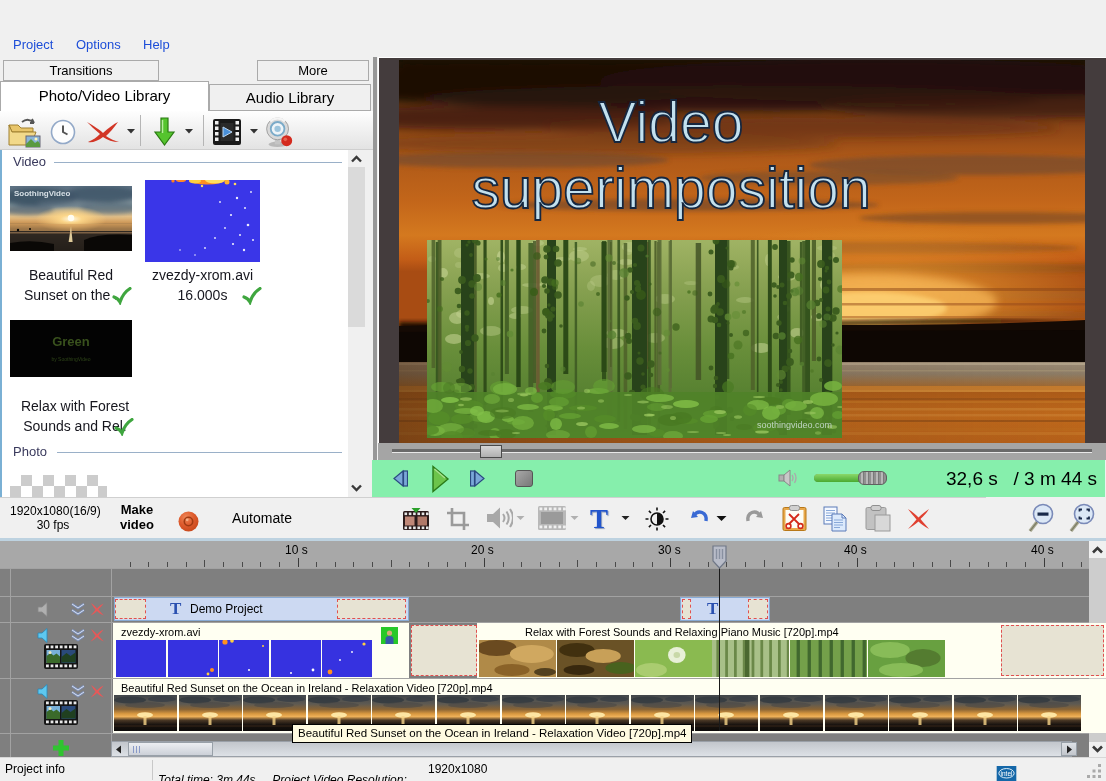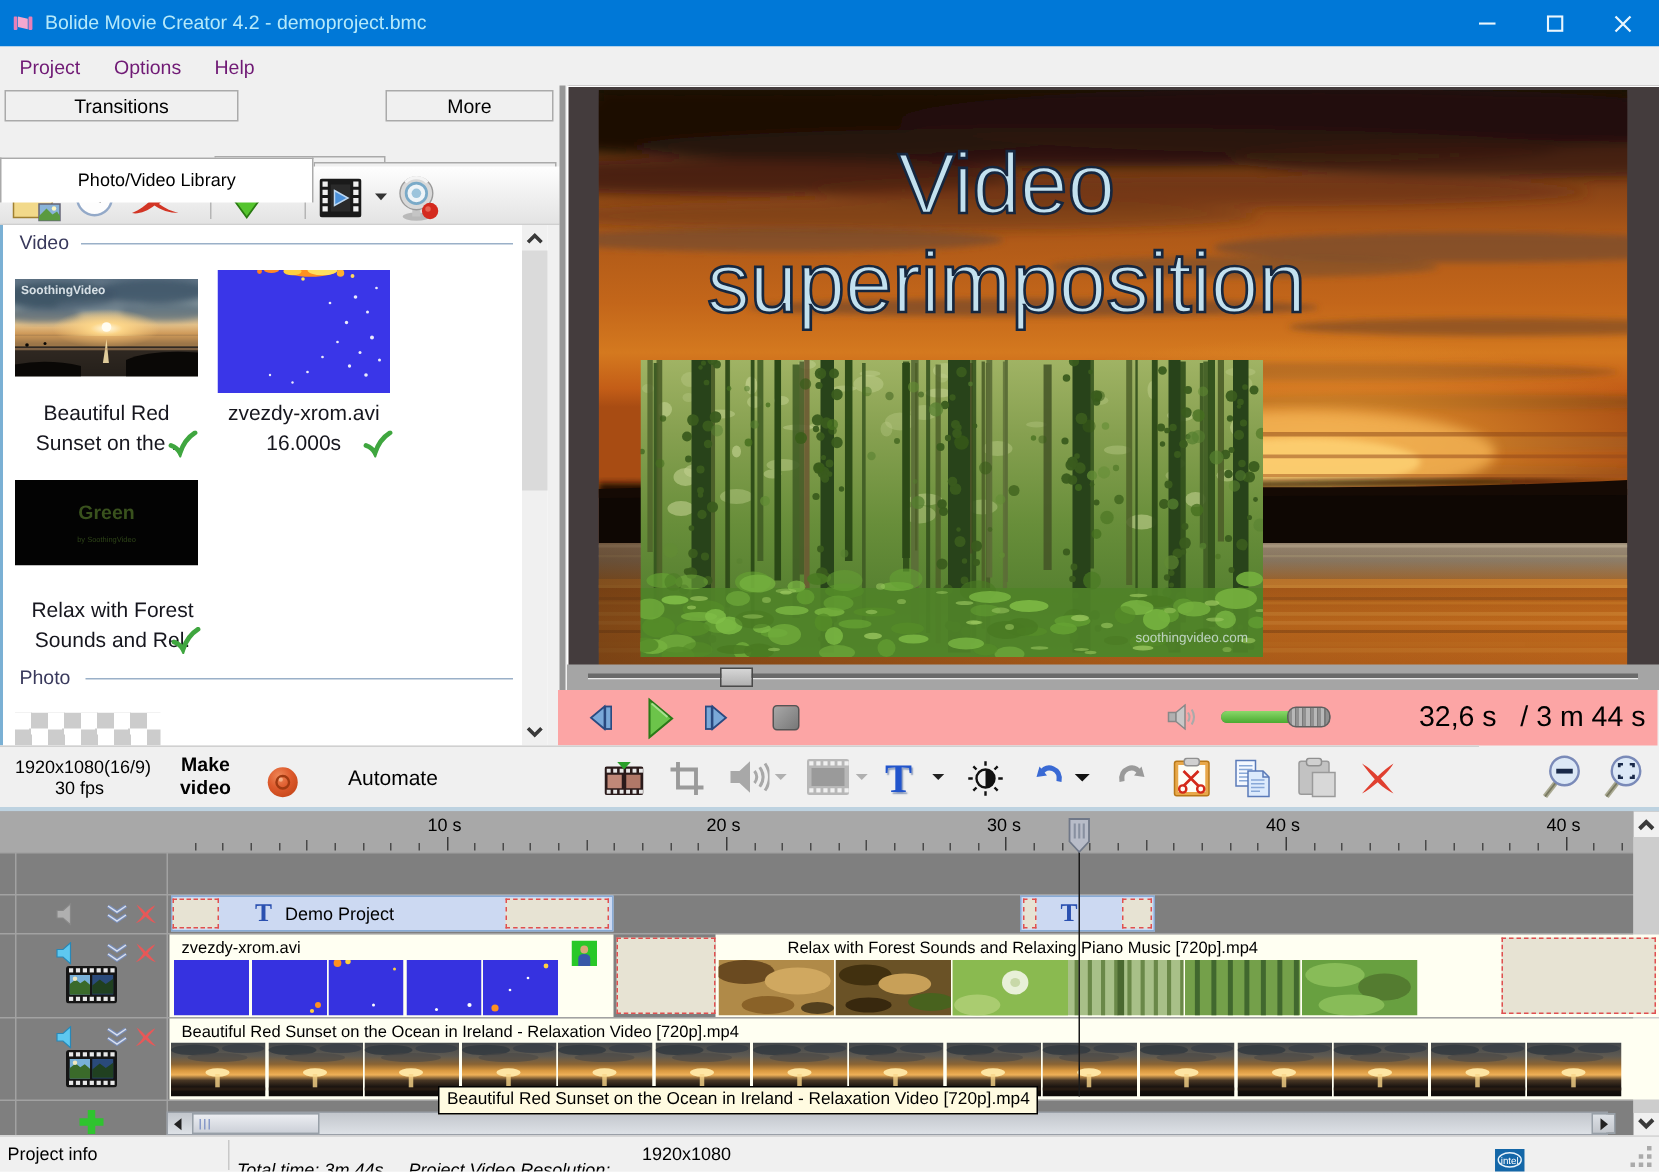--- a/index.html
+++ b/index.html
@@ -7,76 +7,59 @@
 #app { position:relative; width:1106px; height:781px; background:#f0f0f0; }
 .abs { position:absolute; }
 
 
 #titlebar { position:absolute; left:0; top:0; width:1106px; height:31px; background:#0078d7; }
 #titletext { position:absolute; left:30px; top:7px; font-size:13px; color:#b5e9fa; }
 .winbtn { position:absolute; top:0; width:45px; height:31px; }
 
 
 #menubar { position:absolute; left:0; top:31px; width:1106px; height:28px; background:#f0f0f0; }
-.menuitem { position:absolute; top:6px; font-size:13px; color:#701a75; }
+.menuitem { position:absolute; top:6px; font-size:13px; color:#1d4ed8; }
 
 
 .tab1 { position:absolute; top:60px; height:21px; background:#f0f0f0; border:1px solid #aaa; font-size:13px; color:#000; text-align:center; line-height:19px; }
-.tab2 { position:absolute; font-size:12px; color:#000; text-align:center;margin-top:24px; }
+.tab2 { position:absolute; font-size:15px; color:#000; text-align:center; }
 
 
 #ltoolbar { position:absolute; left:0; top:111px; width:373px; height:39px; background:linear-gradient(#fefefe,#e3e3e3); border-bottom:1px solid #cfcfcf; }
 
 
 #library { position:absolute; left:0; top:150px; width:365px; height:347px; background:#fff; border-left:2px solid #7ab0d4; }
 .seclabel { position:absolute; font-size:13px; color:#39395c; }
 .secline { position:absolute; height:1px; background:#9ab0c8; }
 .caption { position:absolute; font-size:14px; color:#16161e; text-align:center; line-height:20px; }
 #lscroll { position:absolute; left:348px; top:150px; width:17px; height:347px; background:#f0f0f0; }
 
 
 #preview { position:absolute; left:378px; top:57px; width:728px; height:403px; background:#443c3d; border-top:1px solid #fff; border-left:1px solid #fff; }
 #video { position:absolute; left:20px; top:2px; width:686px; height:384px; overflow:hidden; }
 #seekband { position:absolute; left:378px; top:443px; width:728px; height:17px; background:#a5a5a5; }
-#playrow { position:absolute; left:372px; top:460px; width:733px; height:37px; background:#fca5a5; }
+#playrow { position:absolute; left:372px; top:460px; width:733px; height:37px; background:#86efac; }
 #timetext { position:absolute; right:8px; top:8px; font-size:19px; color:#000; }
 
 
 #midbar { position:absolute; left:0; top:497px; width:986px; height:41px; background:#f0f0f0; border-top:1px solid #d0d0d0; }
 .midtxt { font-size:12px; color:#000; text-align:center; position:absolute; }
 
 
 #timeline { position:absolute; left:0; top:541px; width:1106px; height:216px; background:#7f7f7f; }
 .rlabel { position:absolute; top:2px; font-size:12px; color:#000; }
 .clip { position:absolute; background:#fffff2; }
 .trans { position:absolute; background:#e7e3d3; border:1px dashed #e05050; }
 #statusbar { position:absolute; left:0; top:757px; width:1106px; height:24px; background:#f0f0f0; border-top:1px solid #d7d7d7; font-size:12px; color:#000; }
 #tooltip { position:absolute; left:292px; top:724px; height:19px; padding:0 5px; background:#fffbe1; border:1px solid #000; font-size:11.5px; line-height:17px; white-space:nowrap; z-index:30; }
 </style>
 </head>
 <body>
 <div id="app">
 
-  <div id="titlebar">
-    <svg class="abs" style="left:9px;top:10px" width="13" height="11" viewBox="0 0 13 11">
-      <rect x="0" y="1" width="2.6" height="9" rx="0.8" fill="#e87fb8"></rect>
-      <path d="M3 1 L9.5 2.5 L9.5 9.5 L3 8 Z" fill="#f4a8cf"></path>
-      <rect x="10" y="1" width="2.6" height="9" rx="0.8" fill="#e87fb8"></rect>
-    </svg>
-    <div id="titletext">Bolide Movie Creator 4.2 - demoproject.bmc</div>
-    <svg class="winbtn" style="left:969px" viewBox="0 0 45 31">
-        <rect x="17" y="15" width="11" height="1.4" fill="#eaf6fd"></rect>
-      </svg>
-    <svg class="winbtn" style="left:1014px" viewBox="0 0 45 31">
-        <rect x="18" y="11" width="9.5" height="9.5" fill="none" stroke="#eaf6fd" stroke-width="1.4"></rect>
-      </svg>
-    <svg class="winbtn" style="left:1059px" viewBox="0 0 45 31">
-        <path d="M18 11 L28 21 M28 11 L18 21" stroke="#eaf6fd" stroke-width="1.5"></path>
-      </svg>
-  </div>
 
   <div id="menubar">
     <div class="menuitem" style="left:13px">Project</div>
     <div class="menuitem" style="left:76px">Options</div>
     <div class="menuitem" style="left:143px">Help</div>
   </div>
 
   <div class="tab1" style="left:3px; width:156px;">Transitions</div>
   <div class="tab1" style="left:143px; width:114px;margin-top:44px;">Effects</div>
   <div class="tab1" style="left:257px; width:112px;">More</div>

